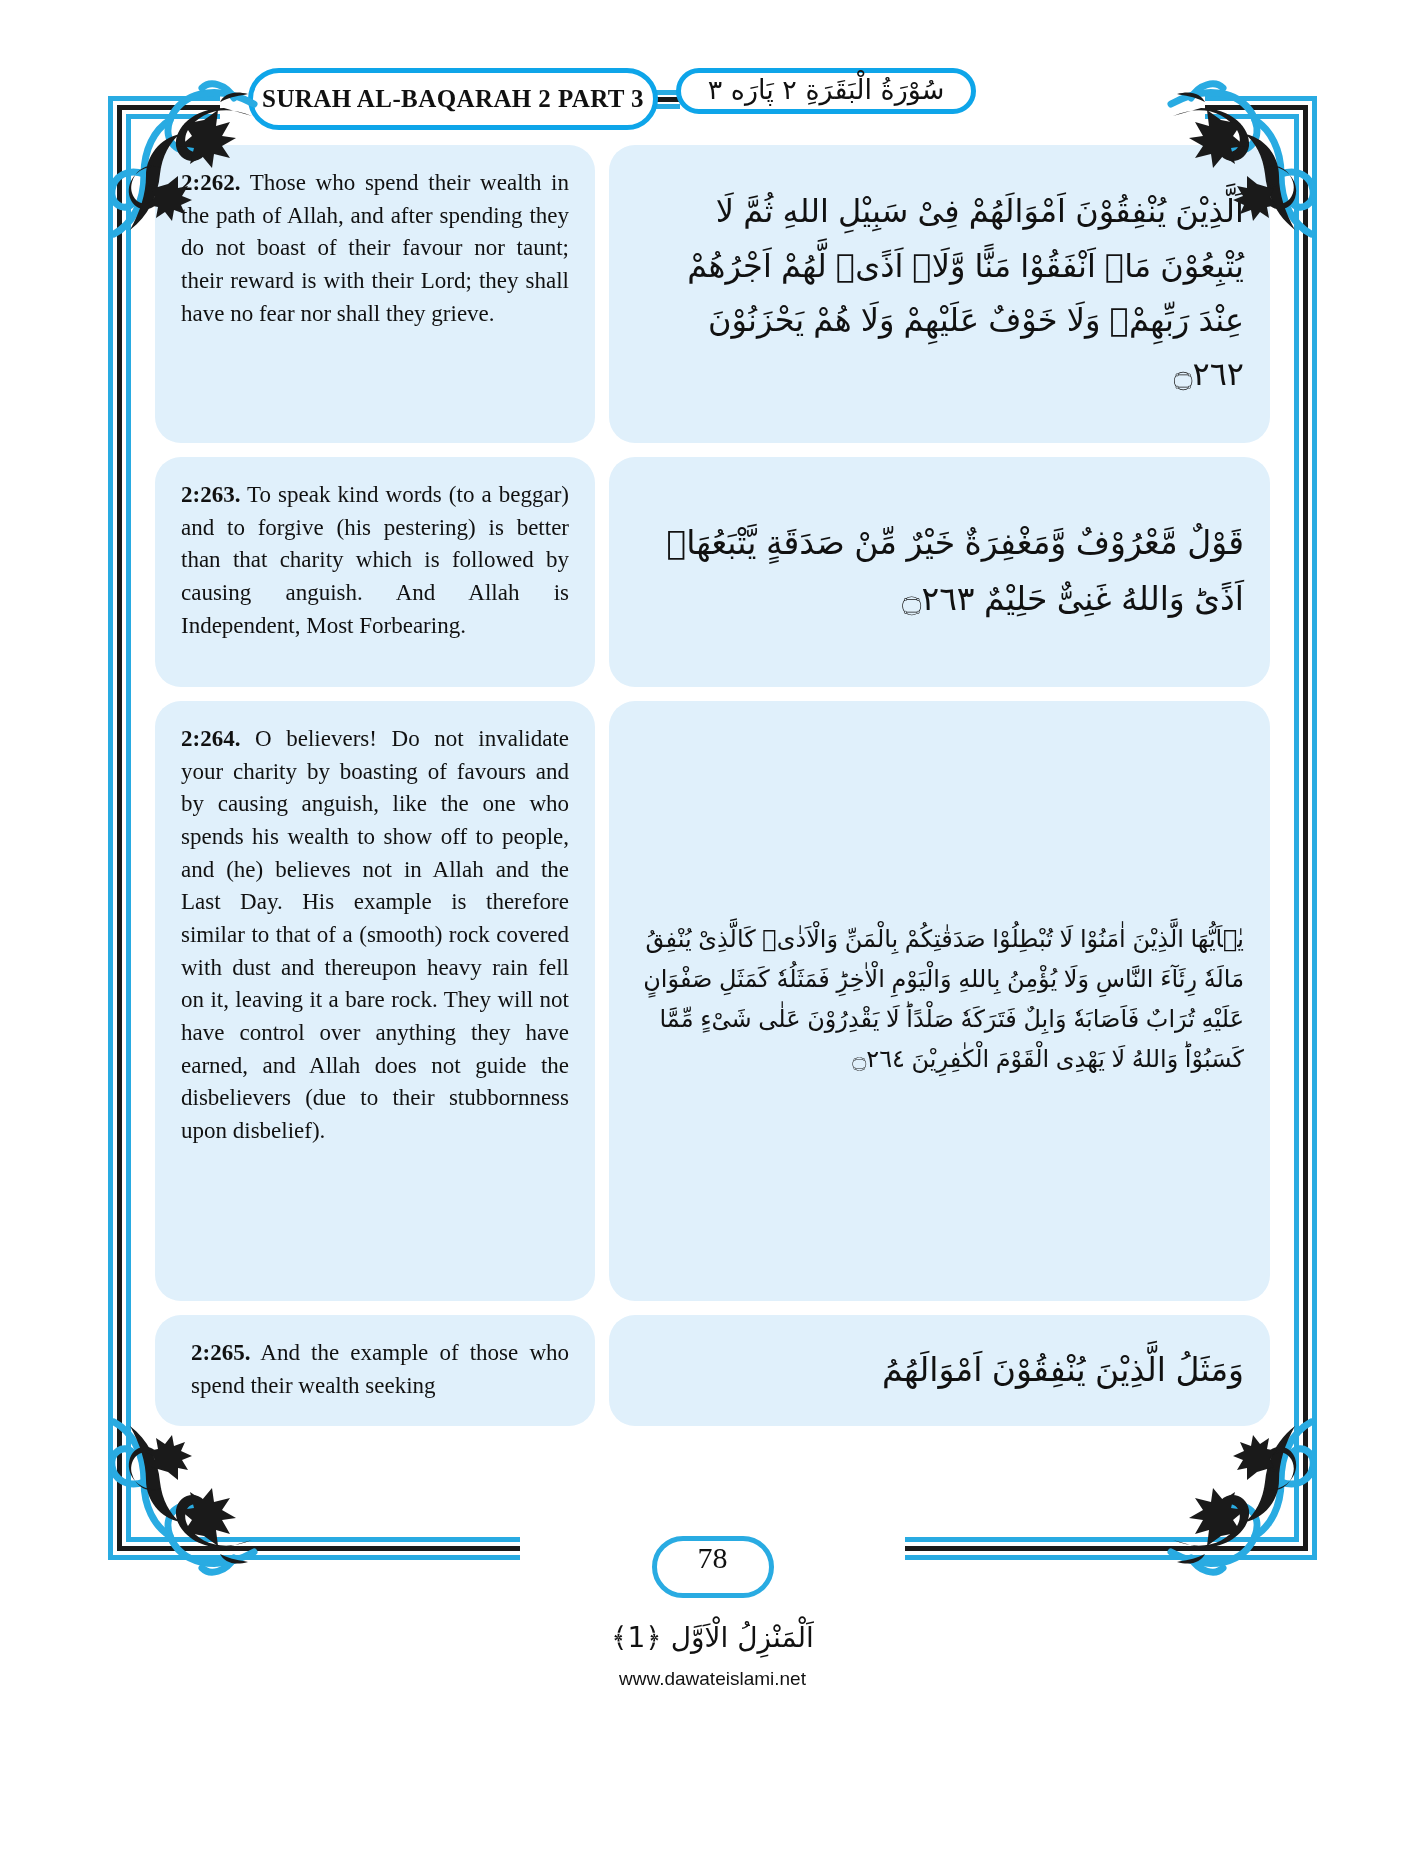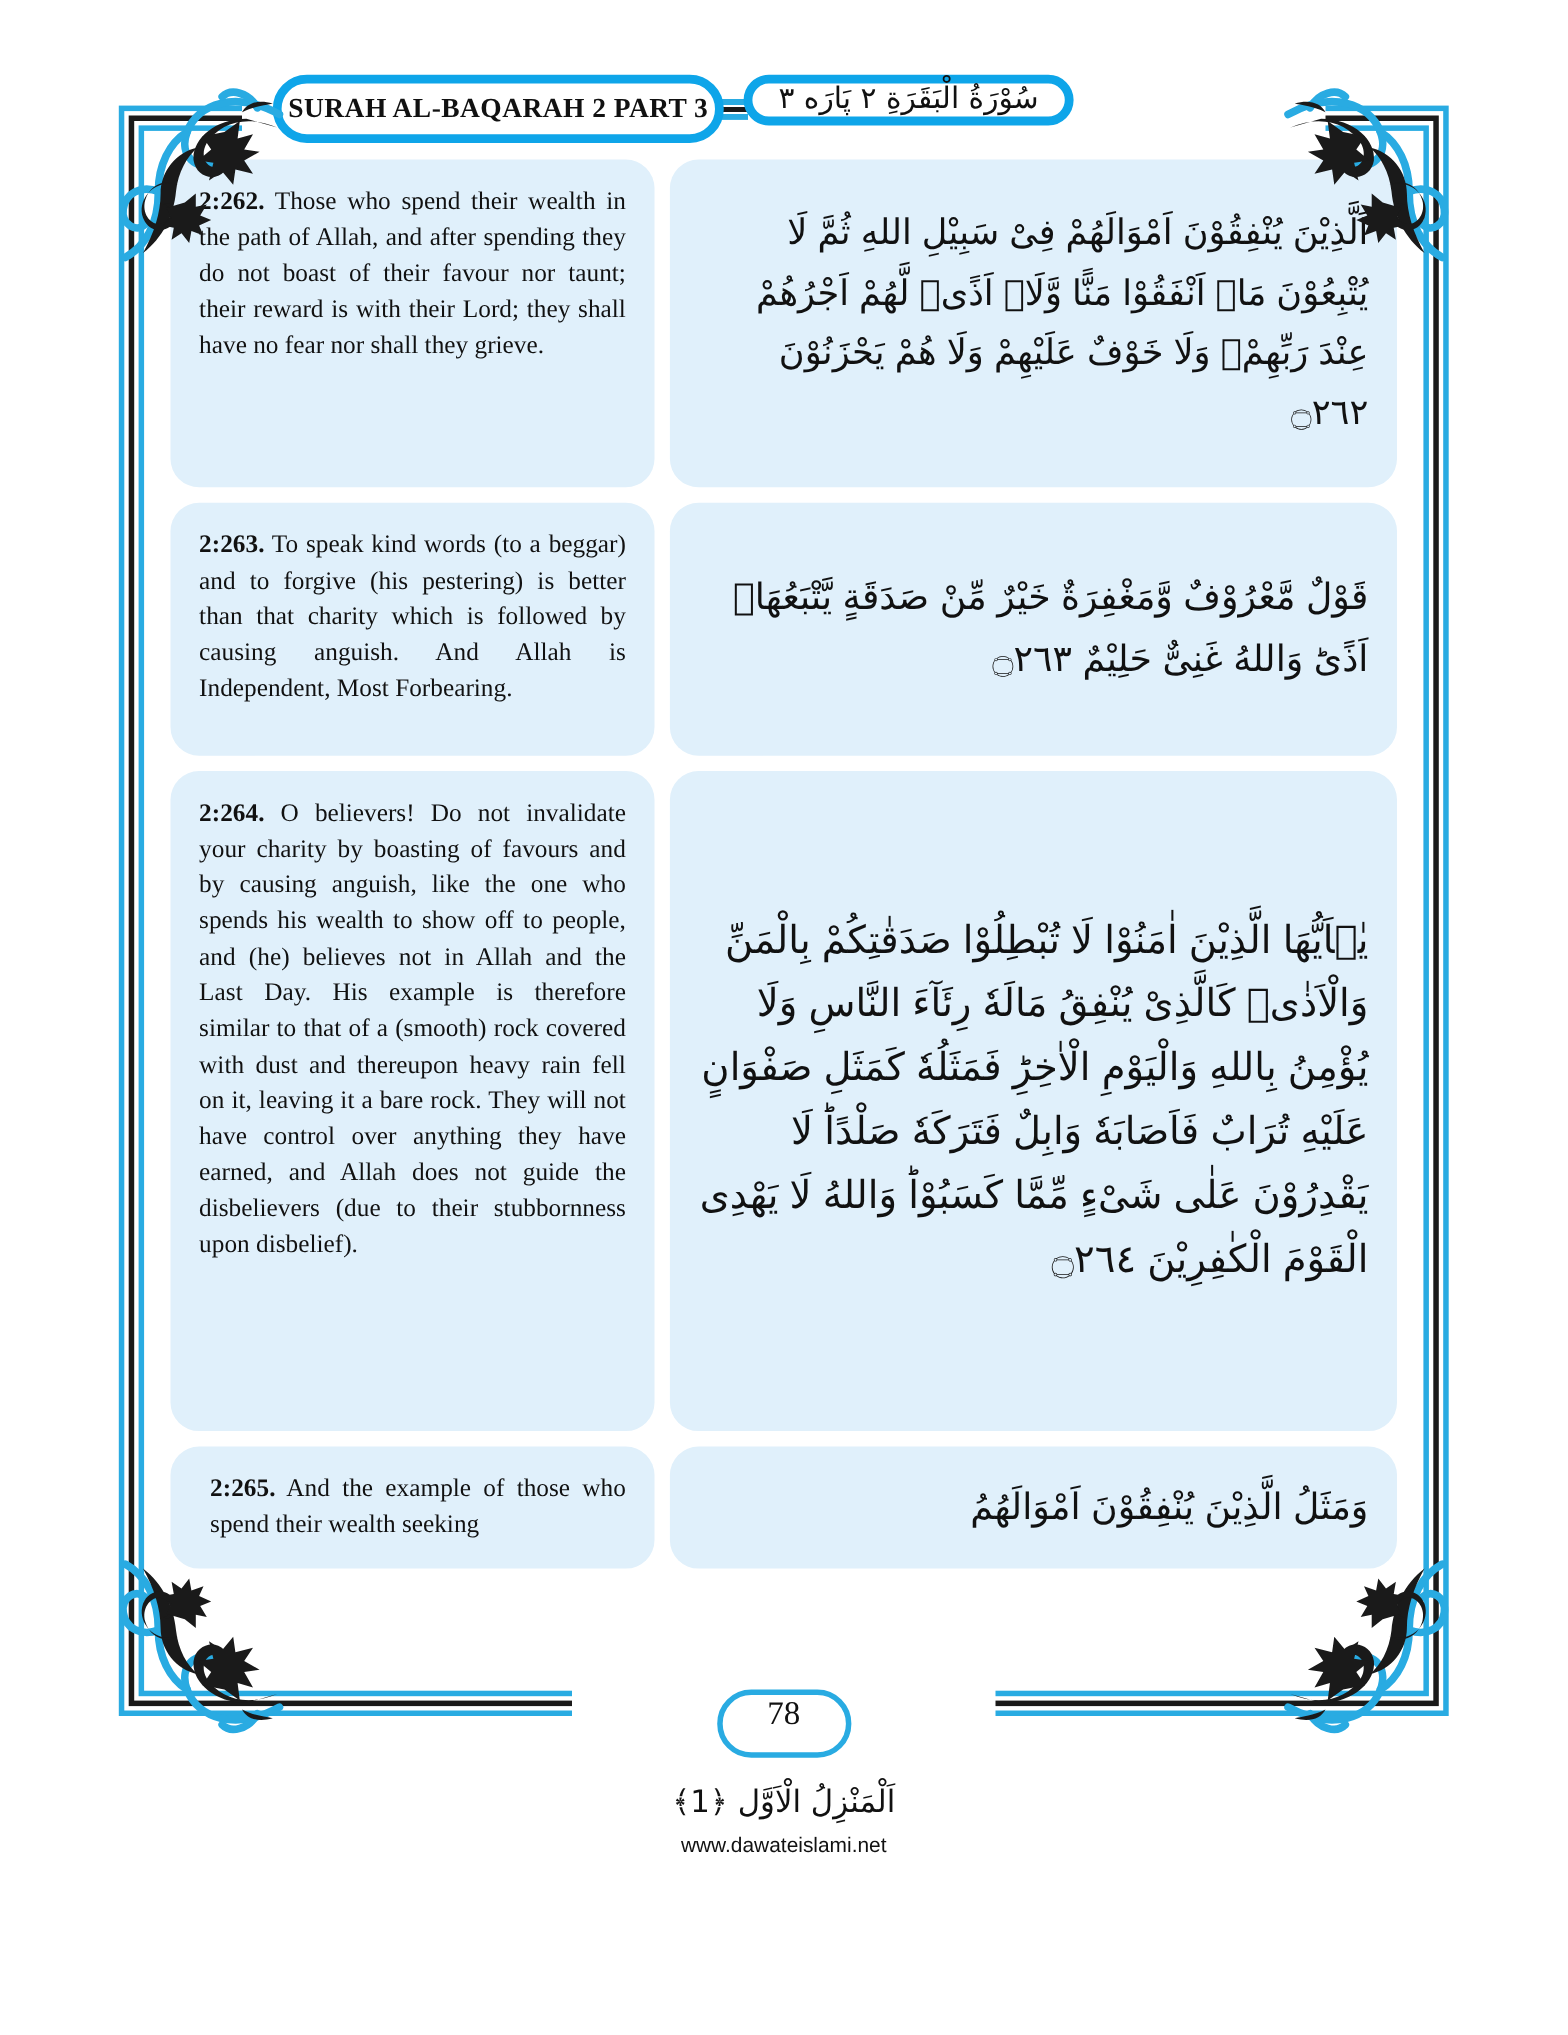--- a/index.html
+++ b/index.html
@@ -59,21 +59,21 @@
     bottom: 248px; height: 74px;
     background: #ffffff;
     z-index: 3;
   }
 
   
   .cartouche {
     position: absolute;
     z-index: 6;
     background: #ffffff;
-    border: 8px solid #0ea5e9;
+    border: 5px solid #0ea5e9;
     border-radius: 40px;
     display: flex;
     align-items: center;
     justify-content: center;
   }
   .cartouche-left {
     left: 248px; top: 68px;
     width: 410px; height: 62px;
   }
   .cartouche-right {
@@ -210,21 +210,21 @@
     word-spacing: -1px;
   }
 
   
   .row-262 .panel { min-height: 298px; }
   .row-263 .panel { min-height: 230px; }
   .row-264 .panel { min-height: 600px; }
   .row-265 .panel { min-height: 96px; padding-left: 36px; }
 
   .row-265 .panel-en, .row-265 .panel-ar { overflow: hidden; }
-  .row-264 .panel-ar .ar-text { font-size: 35px; line-height: 1.66; }
+  .row-264 .panel-ar .ar-text { font-size: 24px; line-height: 1.66; }
   .row-262 .panel-ar .ar-text { font-size: 32px; }
   .row-263 .panel-ar .ar-text { font-size: 33px; }
 </style>
 </head>
 <body>
 
 <div class="page">
 
   <div class="frame"></div>
   <div class="frame-mask-top"></div>

